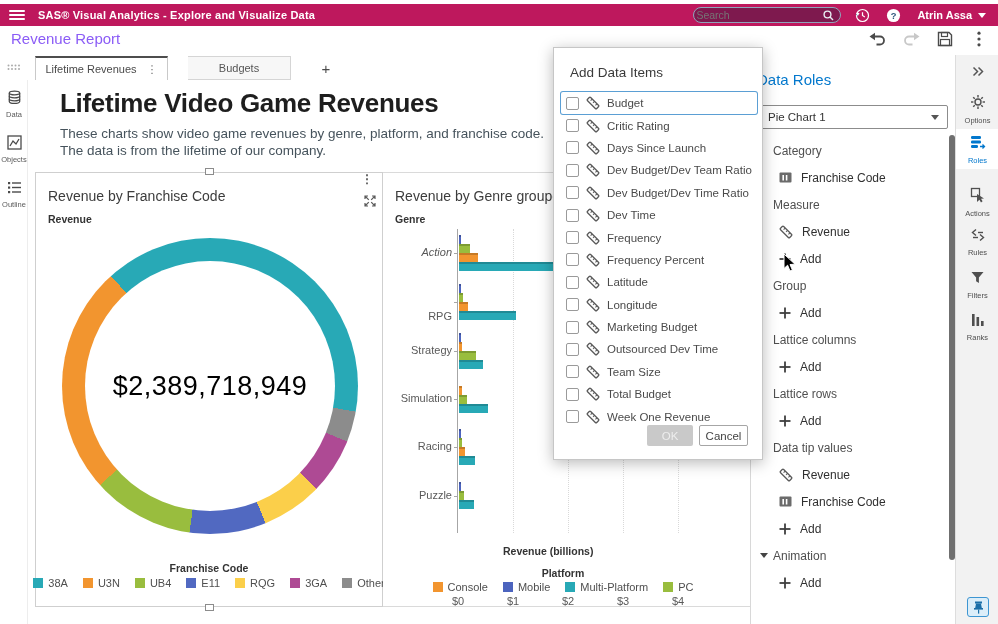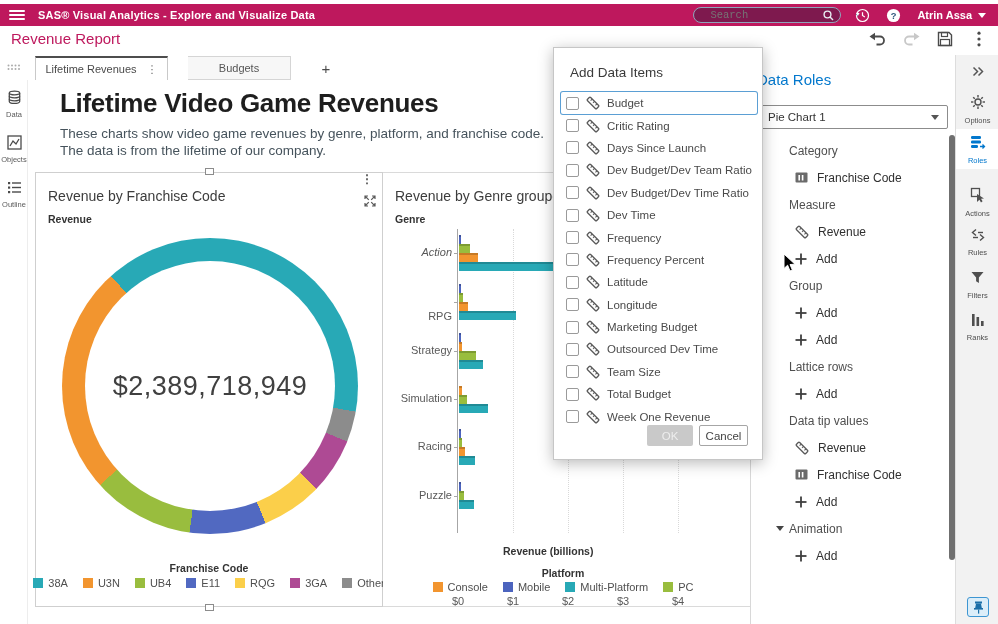--- a/index.html
+++ b/index.html
@@ -7,30 +7,30 @@
   body { font-family:"Liberation Sans", sans-serif; background:#fff; overflow:hidden; }
   .screen { position:relative; width:998px; height:624px; background:#fff; overflow:hidden; }
 
   
   .topbar { position:absolute; left:0; top:4px; width:998px; height:22px; background:#be185d; display:flex; align-items:center; color:#fff; z-index:20; }
   .hamburger { width:16px; height:10px; margin-left:9px; display:flex; flex-direction:column; justify-content:space-between; cursor:pointer; }
   .hamburger i { display:block; height:2px; background:#fff; border-radius:1px; }
   .app-title { font-size:11px; font-weight:bold; margin-left:13px; letter-spacing:.2px; }
   .top-spacer { flex:1; }
   .search-pill { position:relative; width:148px; height:16px; background:rgba(10,30,52,.35); border:1px solid #8FA6BC; border-radius:9px; display:flex; align-items:center; margin-right:14px; }
-  .search-pill input { background:transparent; border:none; outline:none; color:#D7E0E8; font-size:10.5px; padding:0 16px; width:120px; font-family:Liberation Mono, monospace; }
+  .search-pill input { background:transparent; border:none; outline:none; color:#D7E0E8; font-size:10.5px; padding:0 2px; width:120px; font-family:Liberation Sans, sans-serif; }
   .search-pill svg { margin-left:auto; margin-right:6px; }
   .top-icon { width:15px; height:15px; margin-right:16px; cursor:pointer; flex:none; }
   .user-menu { display:flex; align-items:center; margin-right:12px; cursor:pointer; }
   .user-name { font-size:11px; font-weight:bold; }
   .caret-down { width:0; height:0; border-left:4px solid transparent; border-right:4px solid transparent; border-top:5px solid #fff; margin-left:6px; }
 
   
   .toolbar { position:absolute; left:0; top:22px; width:998px; height:33px; background:#fff; display:flex; align-items:center; }
-  .report-title { font-size:15px; color:#be185d; margin-left:11px; }
+  .report-title { font-size:15px; color:#8b5cf6; margin-left:11px; }
   .tb-icons { margin-left:auto; margin-right:10px; display:flex; align-items:center; gap:16px; }
   .tb-btn { width:18px; height:18px; cursor:pointer; display:flex; align-items:center; justify-content:center; }
 
   
   .tabstrip { position:absolute; left:0; top:55px; width:755px; height:25px; background:#fff; display:flex; align-items:flex-end;gap:20px; }
   .grip { position:absolute; left:7px; top:9px; width:14px; height:7px; }
   .tab { height:24px; display:flex; align-items:center; font-size:11px; color:#4A4A4A; cursor:pointer; }
   .tab.active { margin-left:35px; width:133px; background:#fff; border:1px solid #C9C9C9; border-top:2px solid #4D4D4D; border-bottom:none; justify-content:center; gap:10px; }
   .tab.inactive { width:103px; background:#F7F7F7; border:1px solid #D5D5D5; border-left:none; justify-content:center; color:#555; }
   .tab-kebab { color:#6E6E6E; font-size:11px; letter-spacing:0; line-height:10px; }
@@ -52,21 +52,21 @@
   .panel-title { position:absolute; left:12px; top:15px; font-size:14px; color:#3C3C3C; white-space:nowrap; overflow:hidden; }
   #panel2 .panel-title { max-width:270px; }
   .axis-title { position:absolute; font-size:10.5px; font-weight:bold; color:#333; }
   .panel-kebab { position:absolute; right:8px; top:4px; color:#555; font-size:12px; font-weight:bold; line-height:5px; cursor:pointer; text-align:center; width:14px; }
   .panel-expand { position:absolute; right:6px; top:22px; cursor:pointer; }
   .sel-handle { position:absolute; width:9px; height:7px; background:#fff; border:1px solid #8C8C8C; left:169px; z-index:4; cursor:move; }
 
   
   .donut { position:absolute; left:26px; top:65px; width:296px; height:296px; border-radius:50%; cursor:pointer; }
   .donut-hole { position:absolute; left:49px; top:88px; width:250px; height:250px; background:#fff; border-radius:50%; }
-  .donut-total { position:absolute; left:0; top:198px; width:348px; text-align:center; font-size:27px; color:#404040; letter-spacing:.5px; }
+  .donut-total { position:absolute; left:0; top:198px; width:348px; text-align:center; font-size:27px; color:#000000; letter-spacing:.5px; }
   .legend-title { position:absolute; width:100%; text-align:center; font-size:10.5px; font-weight:bold; color:#333; }
   .legend-row { position:absolute; width:100%; display:flex; justify-content:center; gap:15px; font-size:11px; color:#4F4F4F; }
   .legend-item { display:flex; align-items:center; gap:5px; }
   .legend-item i { width:10px; height:10px; display:inline-block; flex:none; }
 
   
   .plot { position:absolute; left:74px; top:56px; width:275px; height:304px; border-left:1px solid #A6A6A6; }
   .gridline { position:absolute; top:0; bottom:0; width:0; border-left:1px dotted #D9D9D9; }
   .bar-group { position:absolute; left:1px; display:flex; flex-direction:column; }
   .bar { height:9px; box-shadow: inset 0 2px 0 rgba(0,0,0,.18); cursor:pointer; }
@@ -85,21 +85,21 @@
   .dlg-footer { position:absolute; right:14px; bottom:13px; display:flex; gap:6px;padding-left:24px; }
   .btn { height:21px; font-size:11.5px; display:flex; align-items:center; justify-content:center; border-radius:2px; font-family:"Liberation Sans",sans-serif; }
   .btn-ok { width:46px; background:#C9C9C9; color:#EDEDED; border:none; }
   .btn-cancel { width:49px; background:#fff; color:#444; border:1px solid #A6A6A6; cursor:pointer; }
 
   
   .roles-panel { position:absolute; left:750px; top:55px; width:205px; height:569px; background:#fff; border-left:1px solid #D8D8D8; z-index:5; }
   .roles-title { position:absolute; left:6px; top:16px; font-size:15px; color:#0378CD; }
   .obj-select { position:absolute; left:8px; top:50px; width:189px; height:24px; border:1px solid #8C8C8C; border-radius:2px; background:#fff; display:flex; align-items:center; font-size:11.5px; color:#333; padding-left:8px; cursor:pointer; }
   .obj-select .sel-caret { margin-left:auto; margin-right:8px; width:0; height:0; border-left:4px solid transparent; border-right:4px solid transparent; border-top:5px solid #555; }
-  .roles-rows { position:absolute; left:16px; top:82px; width:196px; }
+  .roles-rows { position:absolute; left:0; top:82px; width:196px; }
   .rrow { height:27px; display:flex; align-items:center; }
   .rrow.sec { padding-left:22px; font-size:12px; color:#4F4F4F; }
   .rrow.sec .tri { width:0; height:0; border-left:4.5px solid transparent; border-right:4.5px solid transparent; border-top:5px solid #444; position:absolute; left:9px; }
   .rrow.item { padding-left:28px; gap:9px; font-size:12px; color:#303030; cursor:pointer; }
   .rrow.add { padding-left:28px; gap:9px; font-size:12px; color:#303030; cursor:pointer; }
   .scroll-thumb { position:absolute; left:198px; top:80px; width:6px; height:425px; background:#6F6F6F; border-radius:3px; cursor:pointer; }
 
   
   .right-rail { position:absolute; left:955px; top:55px; width:43px; height:569px; background:#F2F2F2; border-left:1px solid #DDD; z-index:6; }
   .rail-collapse { position:absolute; top:8px; left:0; width:43px; text-align:center; cursor:pointer; }
@@ -424,20 +424,23 @@
         </div>
         <div class="rrow add">
           <svg width="12" height="12" viewBox="0 0 12 12" style="flex:none">
             <g stroke="#3F3F3F" stroke-width="1.8">
               <line x1="6" y1="0.5" x2="6" y2="11.5"></line>
               <line x1="0.5" y1="6" x2="11.5" y2="6"></line>
             </g>
           </svg>
           <span>Add</span>
         </div>
+        <div class="rrow sec" style="position: relative;">
+          <span>Lattice columns</span>
+        </div>
         <div class="rrow add">
           <svg width="12" height="12" viewBox="0 0 12 12" style="flex:none">
             <g stroke="#3F3F3F" stroke-width="1.8">
               <line x1="6" y1="0.5" x2="6" y2="11.5"></line>
               <line x1="0.5" y1="6" x2="11.5" y2="6"></line>
             </g>
           </svg>
           <span>Add</span>
         </div>
         <div class="rrow sec" style="position: relative;">

